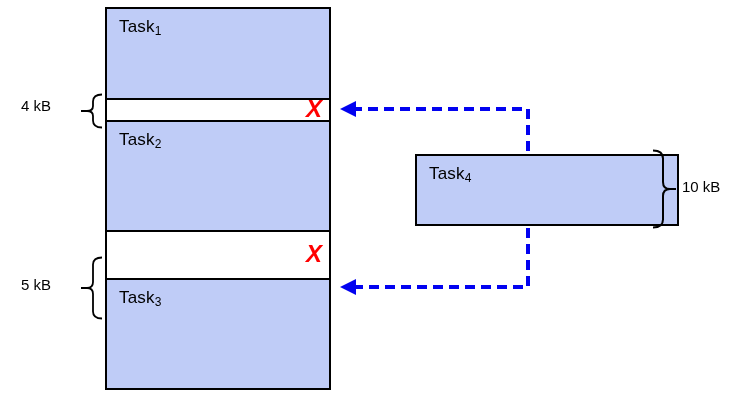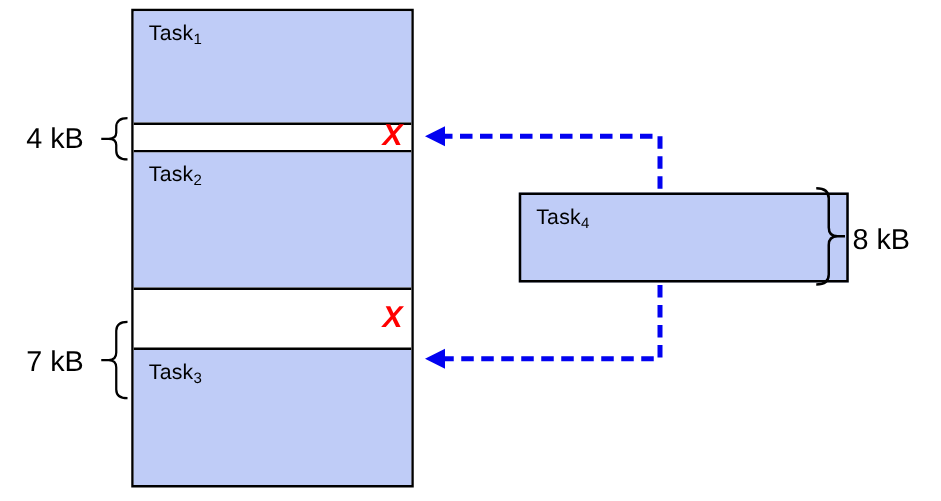--- a/index.html
+++ b/index.html
@@ -70,21 +70,21 @@
     line-height: 1;
     font-weight: bold;
     font-style: italic;
     color: #ff0000;
     z-index: 5;
   }
 
   
   .size-label {
     position: absolute;
-    font-size: 23px;
+    font-size: 15px;
     color: #000000;
     white-space: nowrap;
   }
   .lbl-4kb  { left: 21px;  top: 97px;  }
   .lbl-8kb  { left: 21px;  top: 276px; }
   .lbl-12kb { left: 682px; top: 178px; }
 
   .brace-svg { position: absolute; }
   .brace-4kb  { left: 78px;  top: 93px;  }
   .brace-8kb  { left: 78px;  top: 256px; }
@@ -134,33 +134,33 @@
     <div class="mem-block blk-task3">
       <span class="block-label"><span>Task</span><sub>3</sub></span>
     </div>
   </div>
 
   <div class="size-label lbl-4kb">4 kB</div>
   <svg class="brace-svg brace-4kb" width="26" height="36" viewBox="0 0 26 36">
     <path d="M 24 1.5 Q 15 1.5 15 8.5 L 15 13 Q 15 18 9 18 L 3 18 L 9 18 Q 15 18 15 23 L 15 27.5 Q 15 34.5 24 34.5" fill="none" stroke-width="1.8" stroke="#000000"></path>
   </svg>
 
-  <div class="size-label lbl-8kb">7 kB</div>
+  <div class="size-label lbl-8kb">5 kB</div>
   <svg class="brace-svg brace-8kb" width="26" height="64" viewBox="0 0 26 64">
     <path d="M 24 1.5 Q 15 1.5 15 8.5 L 15 26 Q 15 32 9 32 L 3 32 L 9 32 Q 15 32 15 38 L 15 55.5 Q 15 62.5 24 62.5" fill="none" stroke-width="1.8" stroke="#000000"></path>
   </svg>
 
   <div class="task-box">
     <span class="block-label"><span>Task</span><sub>4</sub></span>
   </div>
 
   <svg class="brace-svg brace-12kb" width="30" height="80" viewBox="0 0 30 80">
     <path d="M 3 1.5 Q 13 1.5 13 9.5 L 13 33 Q 13 40 20 40 L 26 40 L 20 40 Q 13 40 13 47 L 13 70.5 Q 13 78.5 3 78.5" fill="none" stroke-width="2" stroke="#000000"></path>
   </svg>
-  <div class="size-label lbl-12kb">8 kB</div>
+  <div class="size-label lbl-12kb">10 kB</div>
 
   <svg class="arrow-overlay" width="753" height="401" viewBox="0 0 753 401">
     <g>
       <path d="M 528 151 L 528 109 L 354 109" fill="none" stroke-width="4" stroke-dasharray="10 6" stroke="#0202f0"></path>
       <polygon points="340,109 356,101 356,117" fill="#0202f0"></polygon>
     </g>
     <g>
       <path d="M 528 228 L 528 287 L 354 287" fill="none" stroke-width="4" stroke-dasharray="10 6" stroke="#0202f0"></path>
       <polygon points="340,287 356,279 356,295" fill="#0202f0"></polygon>
     </g>

